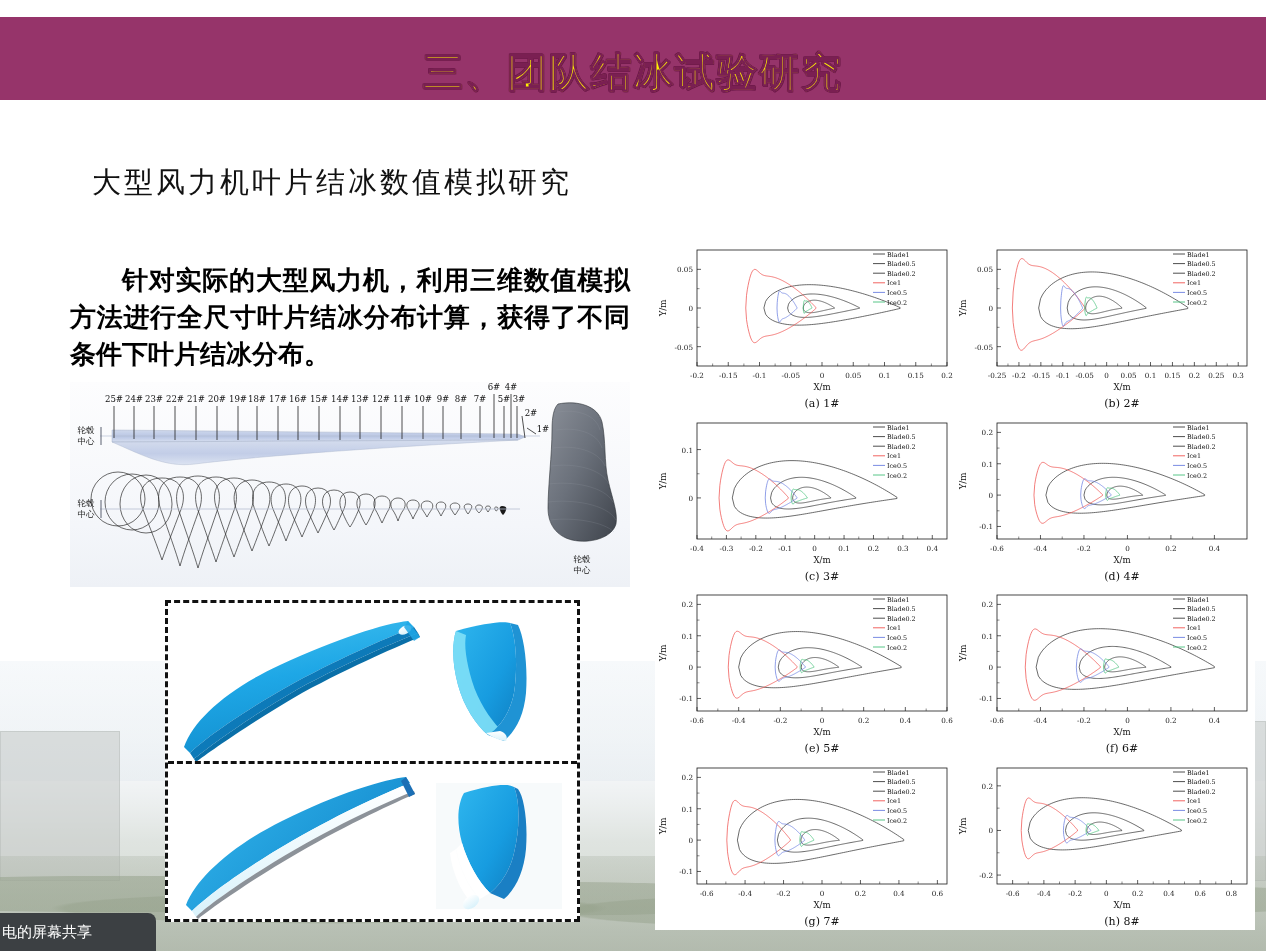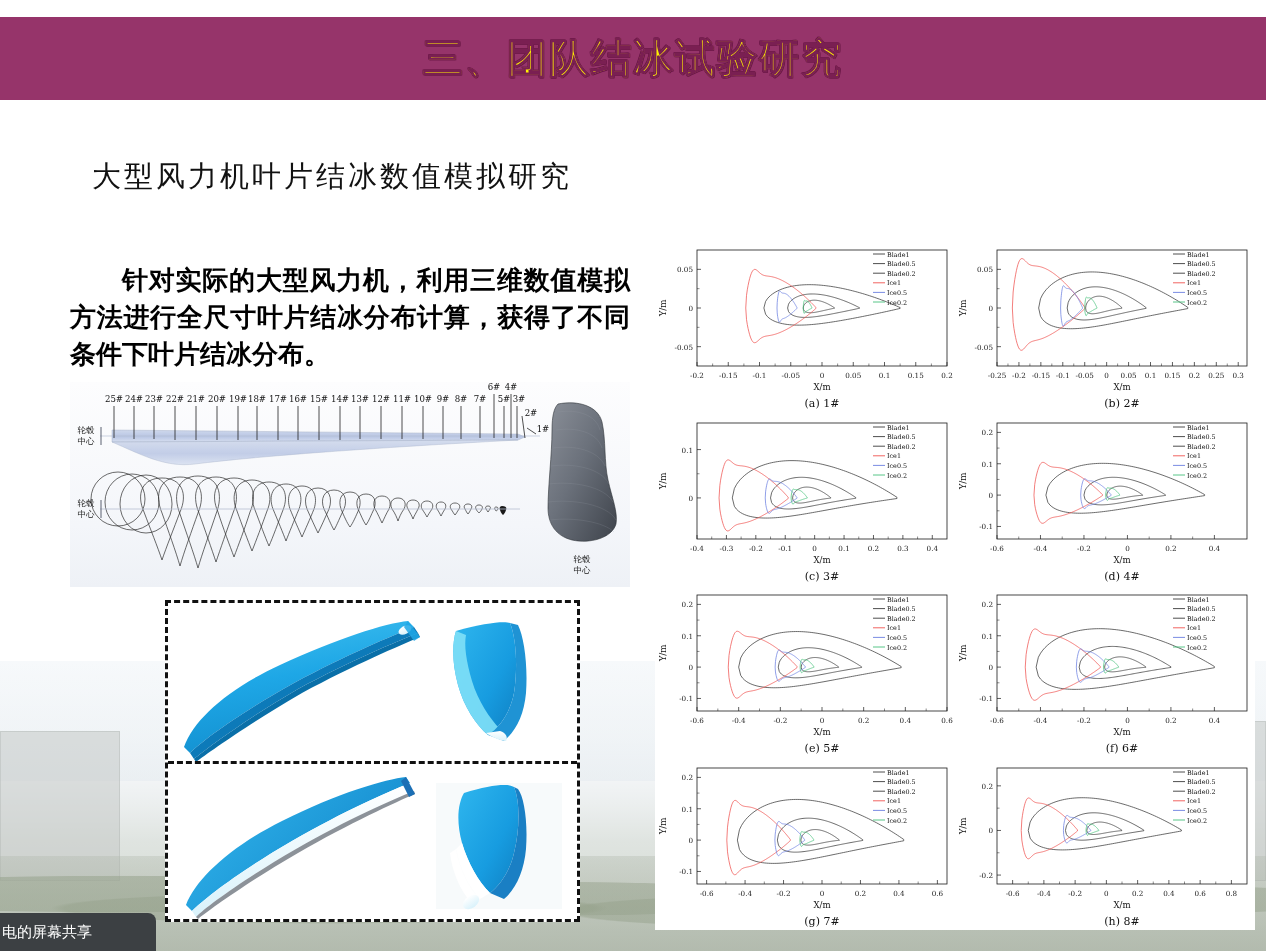--- a/index.html
+++ b/index.html
@@ -42,36 +42,36 @@
       radial-gradient(ellipse at 45% 45%, rgba(150,162,140,.5) 0 22%, transparent 23%),
       radial-gradient(ellipse at 63% 58%, rgba(150,162,140,.5) 0 20%, transparent 21%),
       radial-gradient(ellipse at 82% 46%, rgba(150,162,140,.5) 0 22%, transparent 23%),
       linear-gradient(to bottom, rgba(175,183,170,.35), rgba(160,170,155,.6));
   }
 
   
   #banner{
     position:absolute;left:0;top:17px;width:1266px;height:83px;
     background:#96346A;
-    display:flex;align-items:center;justify-content:center;
+    display:flex;align-items:flex-end;justify-content:center;
   }
   #banner-title{
     font-family:"DejaVu Sans", sans-serif;
     font-size:40px;font-weight:bold;color:#FFF200;
     letter-spacing:2px;
     -webkit-text-stroke:1px #7a1f52;
     text-shadow:
       1px 0 0 #6d1a49, -1px 0 0 #6d1a49, 0 1px 0 #6d1a49, 0 -1px 0 #6d1a49,
       1px 1px 0 #6d1a49, -1px -1px 0 #6d1a49;
     white-space:nowrap;
   }
 
   
   #subtitle{
-    position:absolute;left:92px;top:157px;
+    position:absolute;left:92px;top:163px;
     font-family:"DejaVu Serif", serif;
     font-size:29px;color:#111;letter-spacing:3px;white-space:nowrap;
   }
   #para{
     position:absolute;left:70px;top:250px;width:560px;
     font-family:"DejaVu Sans", sans-serif;
     font-size:26px;font-weight:bold;color:#000;
     line-height:1.42;text-indent:2em;text-align:justify;margin-top:12px;
   }
 

